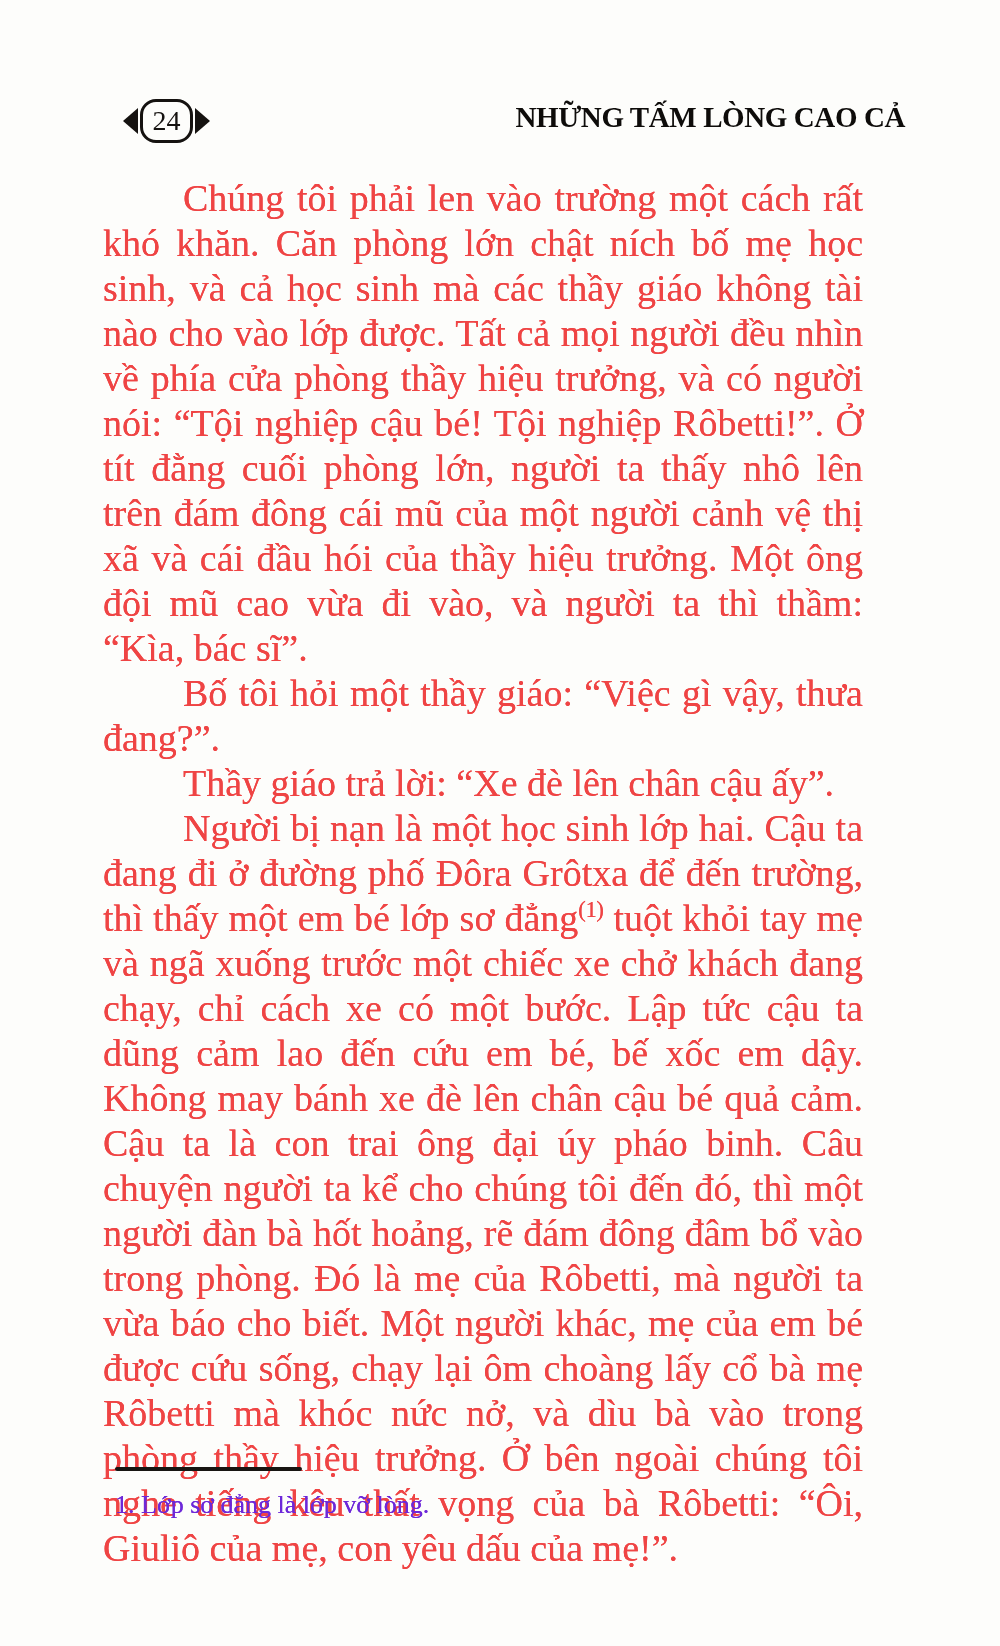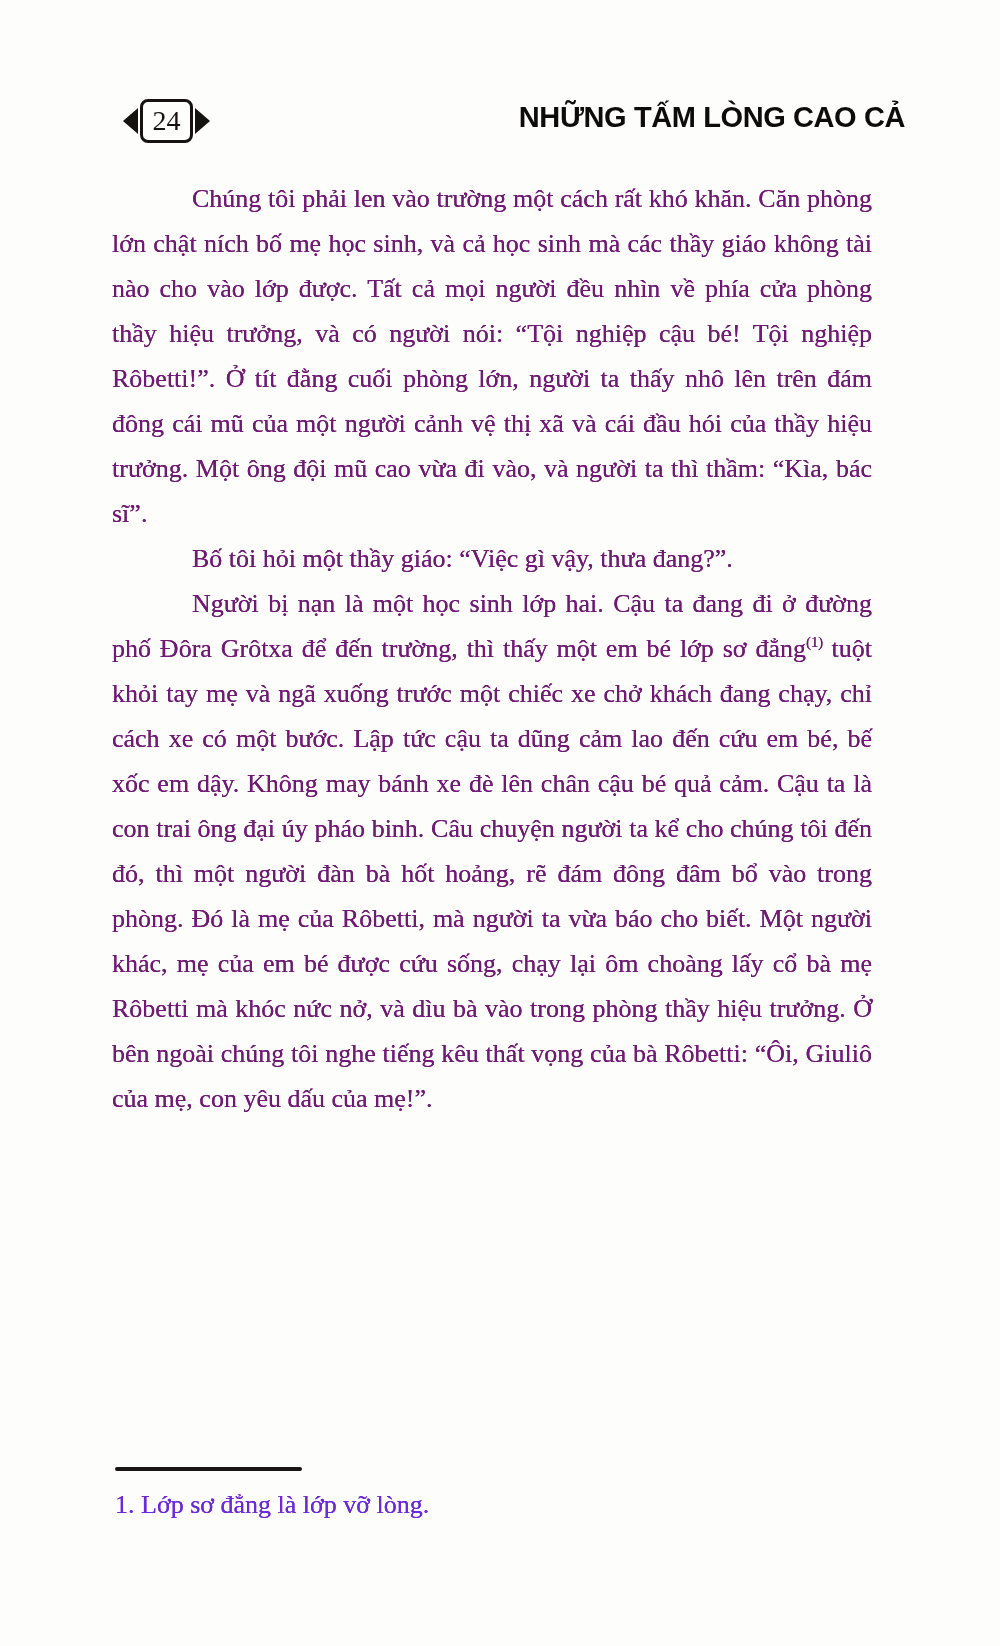--- a/index.html
+++ b/index.html
@@ -36,48 +36,48 @@
     width: 0; height: 0;
     border-top: 13px solid transparent;
     border-bottom: 13px solid transparent;
   }
   .tri-left  { border-right: 15px solid #151210; }
   .tri-right { border-left: 15px solid #151210; }
   .page-num-box {
     box-sizing: border-box;
     width: 53px; height: 44px;
     border: 3.5px solid #151210;
-    border-radius: 8px;
+    border-radius: 16px;
     display: flex;
     align-items: center;
     justify-content: center;
     font-size: 28px;
     color: #151210;
     background: #fdfdfb;
   }
   .book-title {
     position: absolute;
     right: 95px; top: 3px;
-    font-family: Liberation Sans, sans-serif;
+    font-family: Liberation Serif, serif;
     font-weight: 700;
     font-size: 29px;
     letter-spacing: -0.4px;
     color: #0e0c0a;
     white-space: nowrap;
   }
 
   
   .body-text {
     position: absolute;
-    left: 112px; top: 176px;
+    left: 103px; top: 176px;
     width: 760px;
-    font-size: 26px;
+    font-size: 38px;
     line-height: 45px;
     text-align: justify;
-    color: #701a75;
+    color: #ef4444;
     text-shadow: 0 0 0.45px currentColor; 
   }
   .para { margin: 0; text-indent: 80px; }
   .fn-ref {
     font-size: 0.60em;
     vertical-align: super;
     line-height: 0;
     letter-spacing: -0.5px;
   }
 
@@ -111,19 +111,20 @@
         <span>24</span>
       </span>
       <span class="tri tri-right"></span>
     </div>
     <div class="book-title">NHỮNG TẤM LÒNG CAO CẢ</div>
   </header>
 
   <main class="body-text">
     <p class="para">Chúng tôi phải len vào trường một cách rất khó khăn. Căn phòng lớn chật ních bố mẹ học sinh, và cả học sinh mà các thầy giáo không tài nào cho vào lớp được. Tất cả mọi người đều nhìn về phía cửa phòng thầy hiệu trưởng, và có người nói: “Tội nghiệp cậu bé! Tội nghiệp Rôbetti!”. Ở tít đằng cuối phòng lớn, người ta thấy nhô lên trên đám đông cái mũ của một người cảnh vệ thị xã và cái đầu hói của thầy hiệu trưởng. Một ông đội mũ cao vừa đi vào, và người ta thì thầm: “Kìa, bác sĩ”.</p>
     <p class="para">Bố tôi hỏi một thầy giáo: “Việc gì vậy, thưa đang?”.</p>
+    <p class="para">Thầy giáo trả lời: “Xe đè lên chân cậu ấy”.</p>
     <p class="para"><span>Người bị nạn là một học sinh lớp hai. Cậu ta đang đi ở đường phố Đôra Grôtxa để đến trường, thì thấy một em bé lớp sơ đẳng</span><sup class="fn-ref">(1)</sup><span> tuột khỏi tay mẹ và ngã xuống trước một chiếc xe chở khách đang chạy, chỉ cách xe có một bước. Lập tức cậu ta dũng cảm lao đến cứu em bé, bế xốc em dậy. Không may bánh xe đè lên chân cậu bé quả cảm. Cậu ta là con trai ông đại úy pháo binh. Câu chuyện người ta kể cho chúng tôi đến đó, thì một người đàn bà hốt hoảng, rẽ đám đông đâm bổ vào trong phòng. Đó là mẹ của Rôbetti, mà người ta vừa báo cho biết. Một người khác, mẹ của em bé được cứu sống, chạy lại ôm choàng lấy cổ bà mẹ Rôbetti mà khóc nức nở, và dìu bà vào trong phòng thầy hiệu trưởng. Ở bên ngoài chúng tôi nghe tiếng kêu thất vọng của bà Rôbetti: “Ôi, Giuliô của mẹ, con yêu dấu của mẹ!”.</span></p>
   </main>
 
   <div class="footnote-rule"></div>
   <div class="footnote-text">1. Lớp sơ đẳng là lớp vỡ lòng.</div>
 
 </div>
 
 </body></html>

